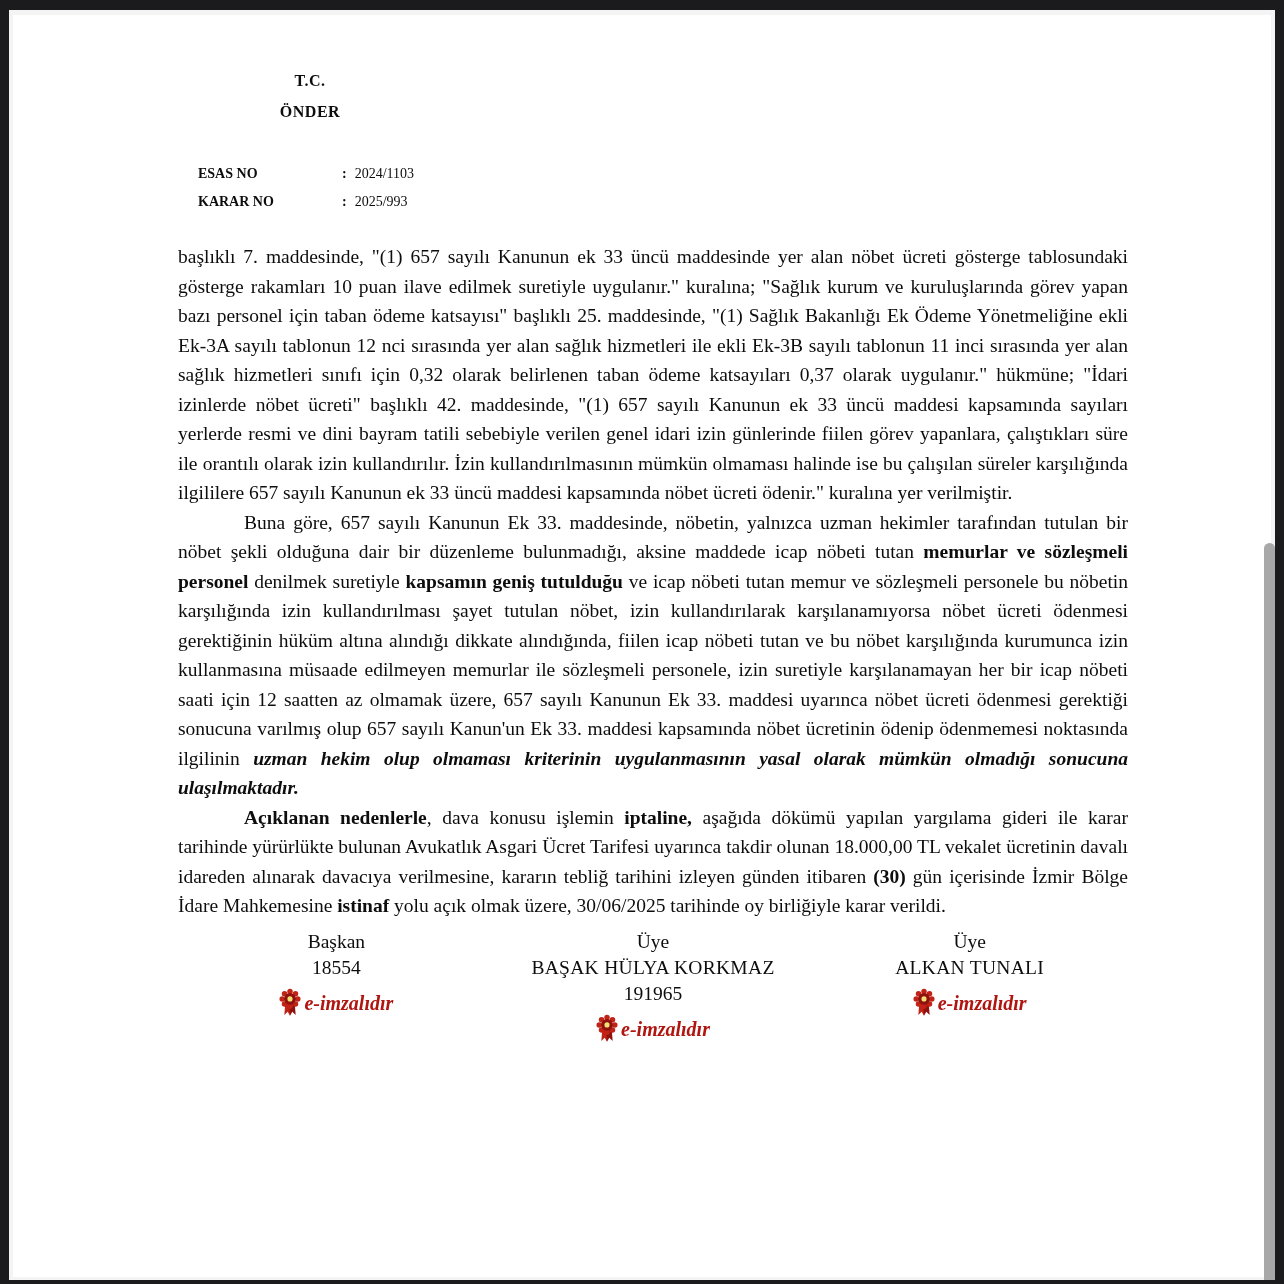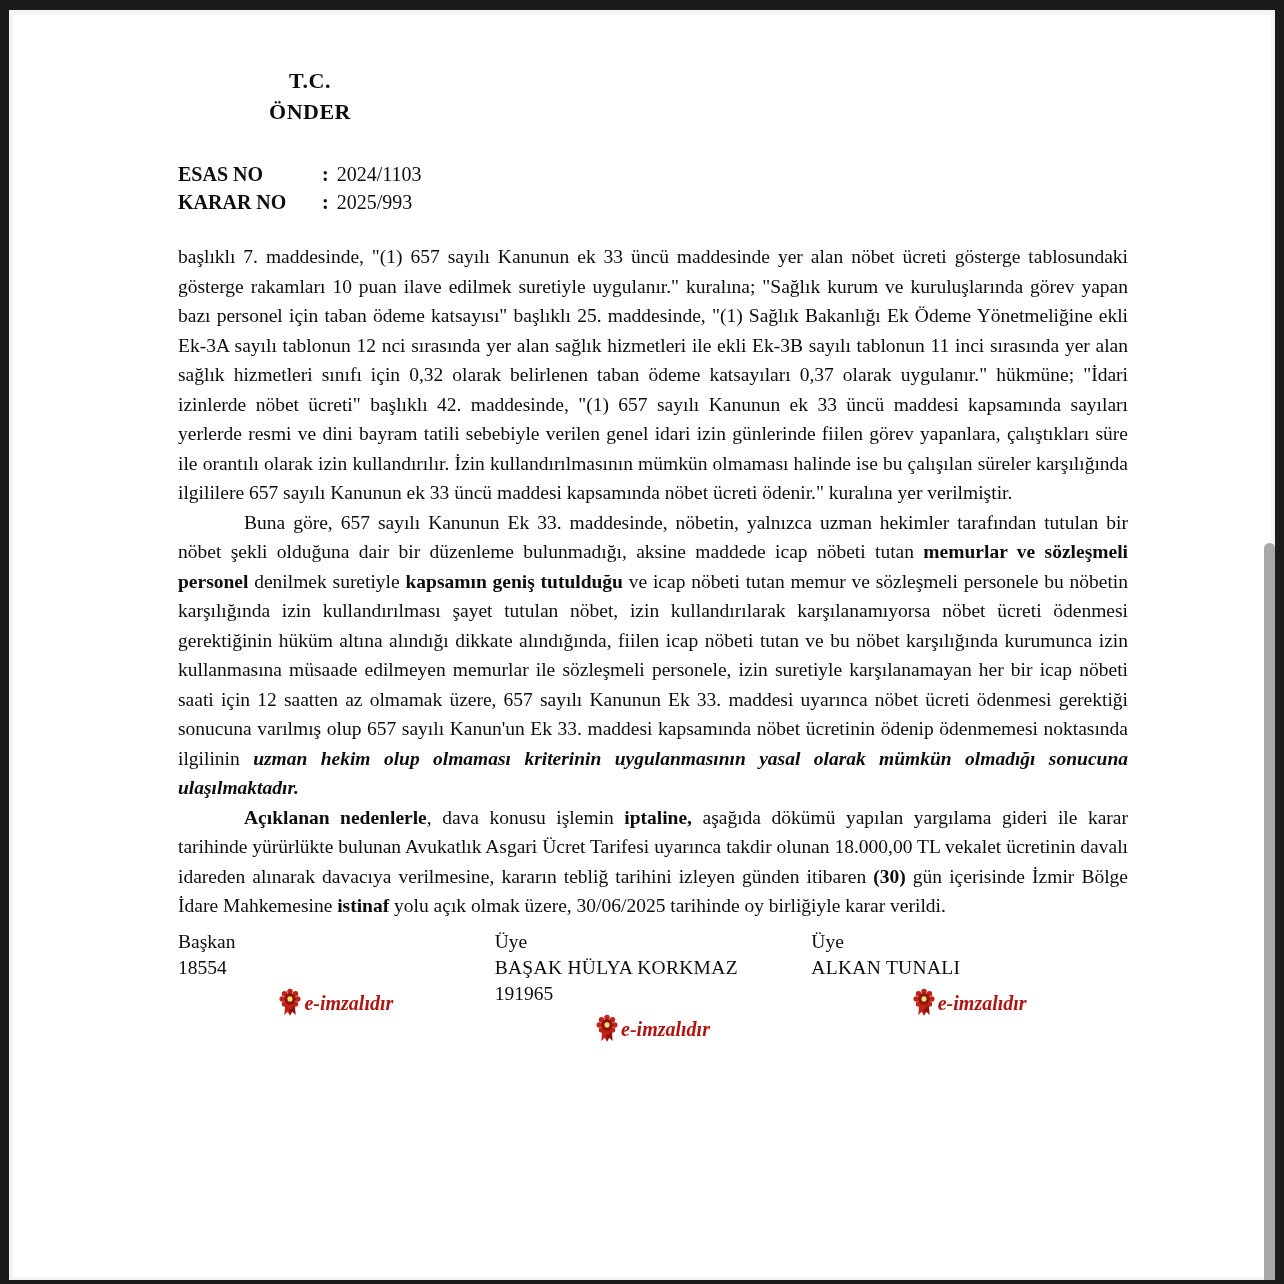--- a/index.html
+++ b/index.html
@@ -15,37 +15,37 @@
   }
   .page{
     position:absolute;left:4px;top:5px;width:1258px;height:1262px;
     background:#ffffff;
   }
   .content{
     position:absolute;left:165px;top:0;width:950px;
   }
   .court-header{
     margin-top:51px;width:264px;text-align:center;
-    font-weight:bold;font-size:22px;line-height:30.5px;
+    font-weight:bold;font-size:16px;line-height:30.5px;
     letter-spacing:0.5px;
   }
-  .case-info{margin-top:33px;font-size:20px;line-height:28px;}
+  .case-info{margin-top:33px;font-size:14px;line-height:28px;margin-left:20px;}
   .case-row{white-space:nowrap;}
   .case-label{display:inline-block;width:144px;font-weight:bold;}
   .case-colon{font-weight:bold;padding-right:8px;}
   .case-value{font-weight:normal;}
   .doc-body{margin-top:26px;font-size:19.5px;line-height:29.5px;}
   .para{margin:0;text-align:justify;text-justify:inter-word;}
   .para.indent{text-indent:66px;}
   .bold{font-weight:bold;}
   .italic{font-style:italic;}
   .signatures{
     margin-top:8px;display:flex;flex-direction:row;width:950px;
   }
-  .sig-col{flex:1 1 0;text-align:left;font-size:19.5px;line-height:26px;}
+  .sig-col{flex:1 1 0;text-align:center;font-size:19.5px;line-height:26px;}
   .sig-name{letter-spacing:0.3px;}
   .esign-row{
     margin-top:7px;display:flex;align-items:center;justify-content:center;gap:3px;
   }
   .esign-label{
     font-weight:bold;font-style:italic;font-size:20px;color:#b01510;
   }
   .seal-icon{display:inline-block;width:22px;height:30px;}
   .scroll-thumb{
     position:absolute;left:1264px;top:543px;width:11px;height:737px;

